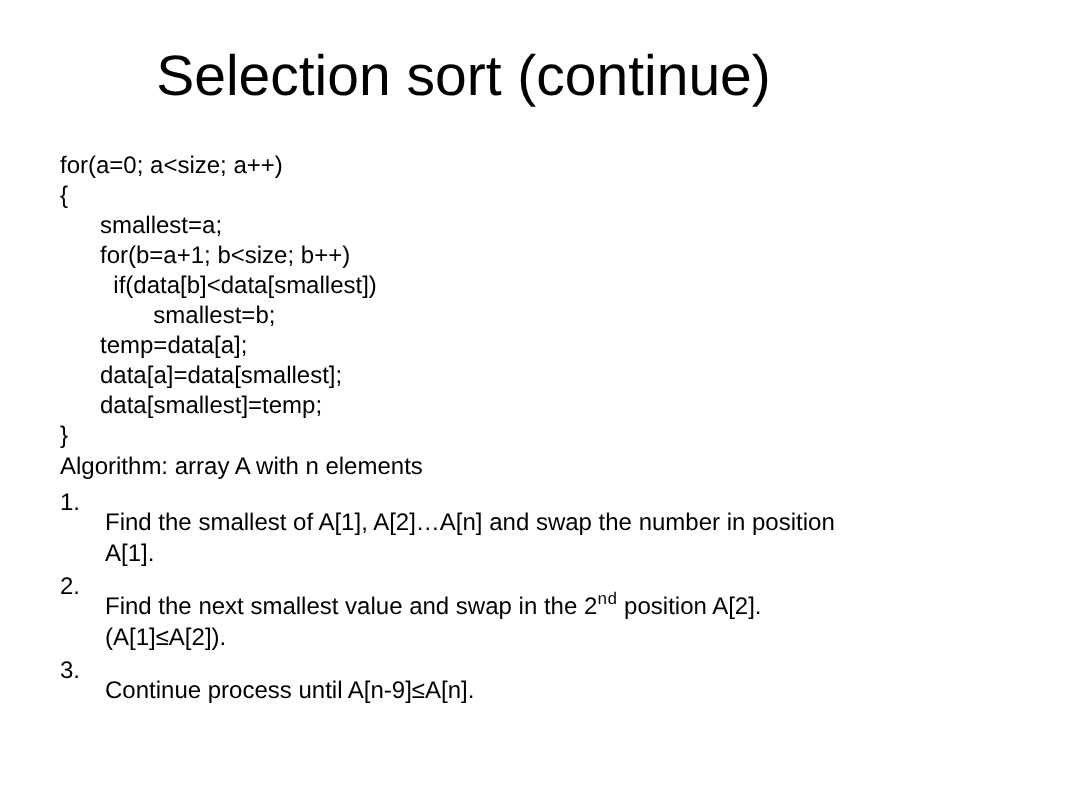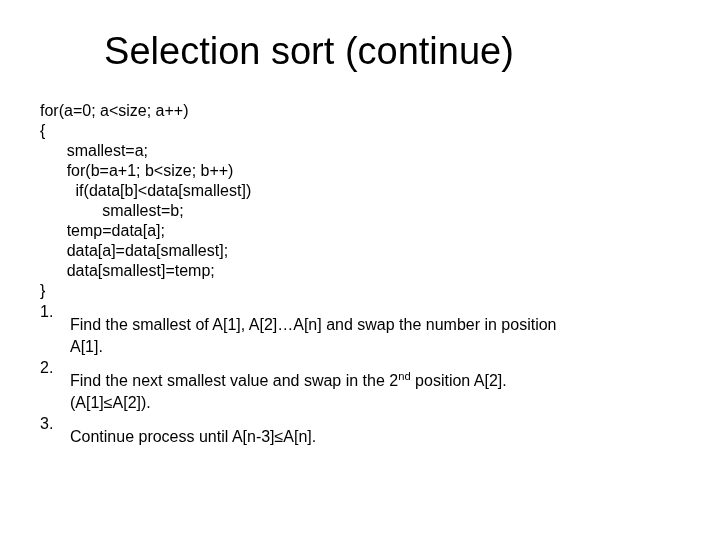--- a/index.html
+++ b/index.html
@@ -48,47 +48,49 @@
     flex: 0 0 30px;
   }
   .algo-text {
     flex: 1;
     margin-top: 13px;
   }
   sup {
     font-size: 0.7em;
     vertical-align: super;
     line-height: 0;
+    font-family: Liberation Mono, monospace;
   }
 </style>
 </head>
 <body>
 
 <div class="slide">
   <div class="title">Selection sort (continue)</div>
 
   <div class="code">for(a=0; a&lt;size; a++)
 {
       smallest=a;
       for(b=a+1; b&lt;size; b++)
         if(data[b]&lt;data[smallest])
               smallest=b;
       temp=data[a];
       data[a]=data[smallest];
       data[smallest]=temp;
 }</div>
 
+  <div class="algo-header">Algorithm: array A with n elements</div>
 
   <div class="algo-list">
     <div class="algo-row">
       <div class="algo-num">1.</div>
       <div class="algo-text">Find the smallest of A[1], A[2]…A[n] and swap the number in position A[1].</div>
     </div>
     <div class="algo-row">
       <div class="algo-num">2.</div>
       <div class="algo-text">Find the next smallest value and swap in the 2<sup>nd</sup> position A[2]. (A[1]≤A[2]).</div>
     </div>
     <div class="algo-row">
       <div class="algo-num">3.</div>
-      <div class="algo-text">Continue process until A[n-3]≤A[n].</div>
+      <div class="algo-text">Continue process until A[n-9]≤A[n].</div>
     </div>
   </div>
 </div>
 
 </body></html>

